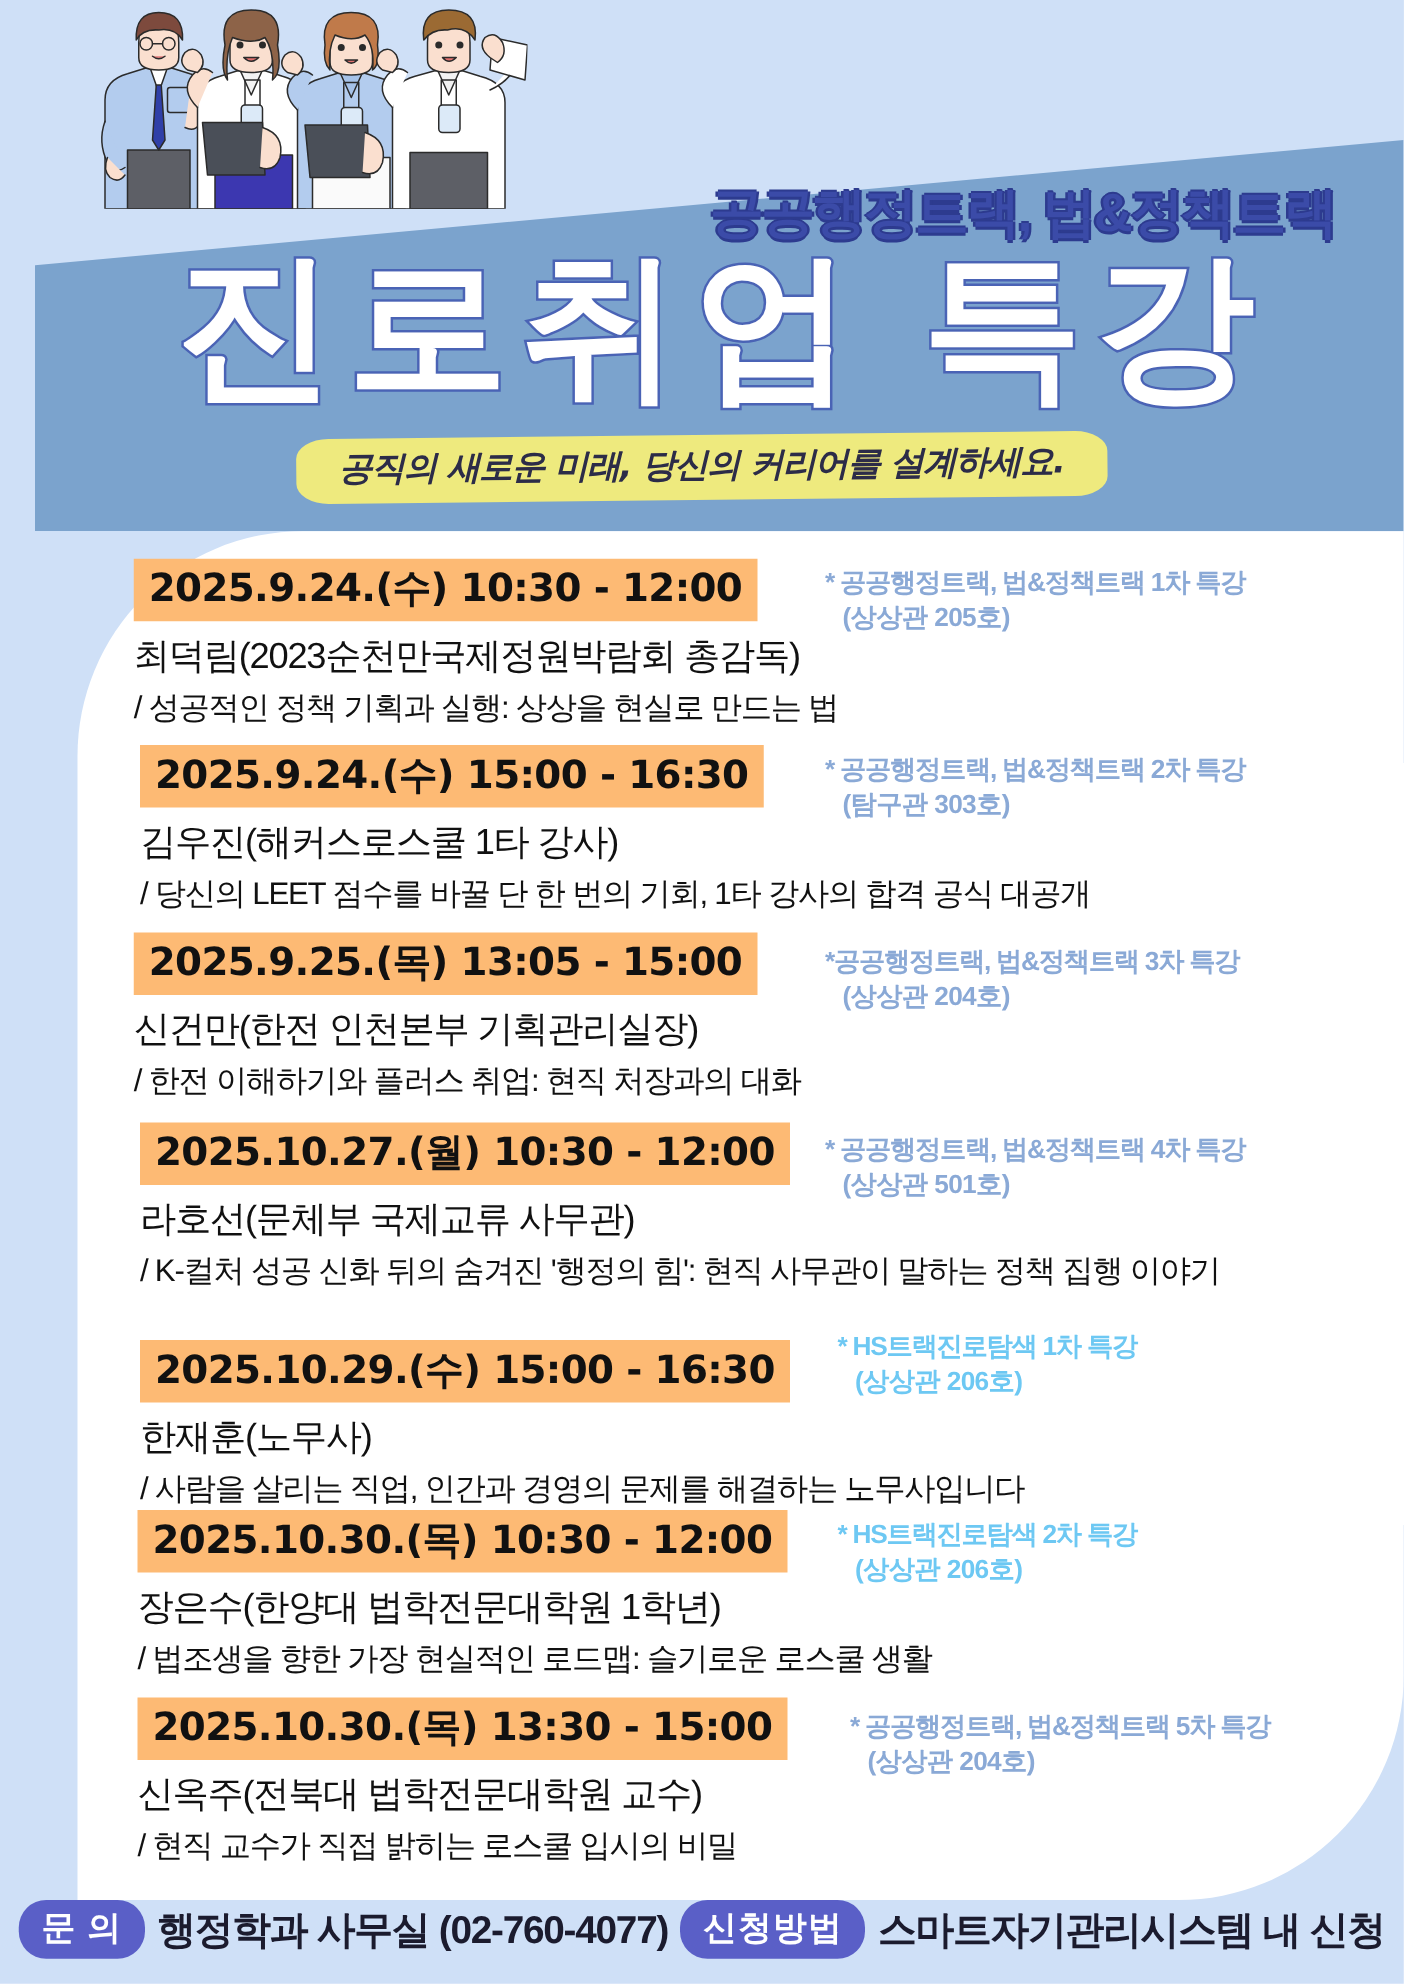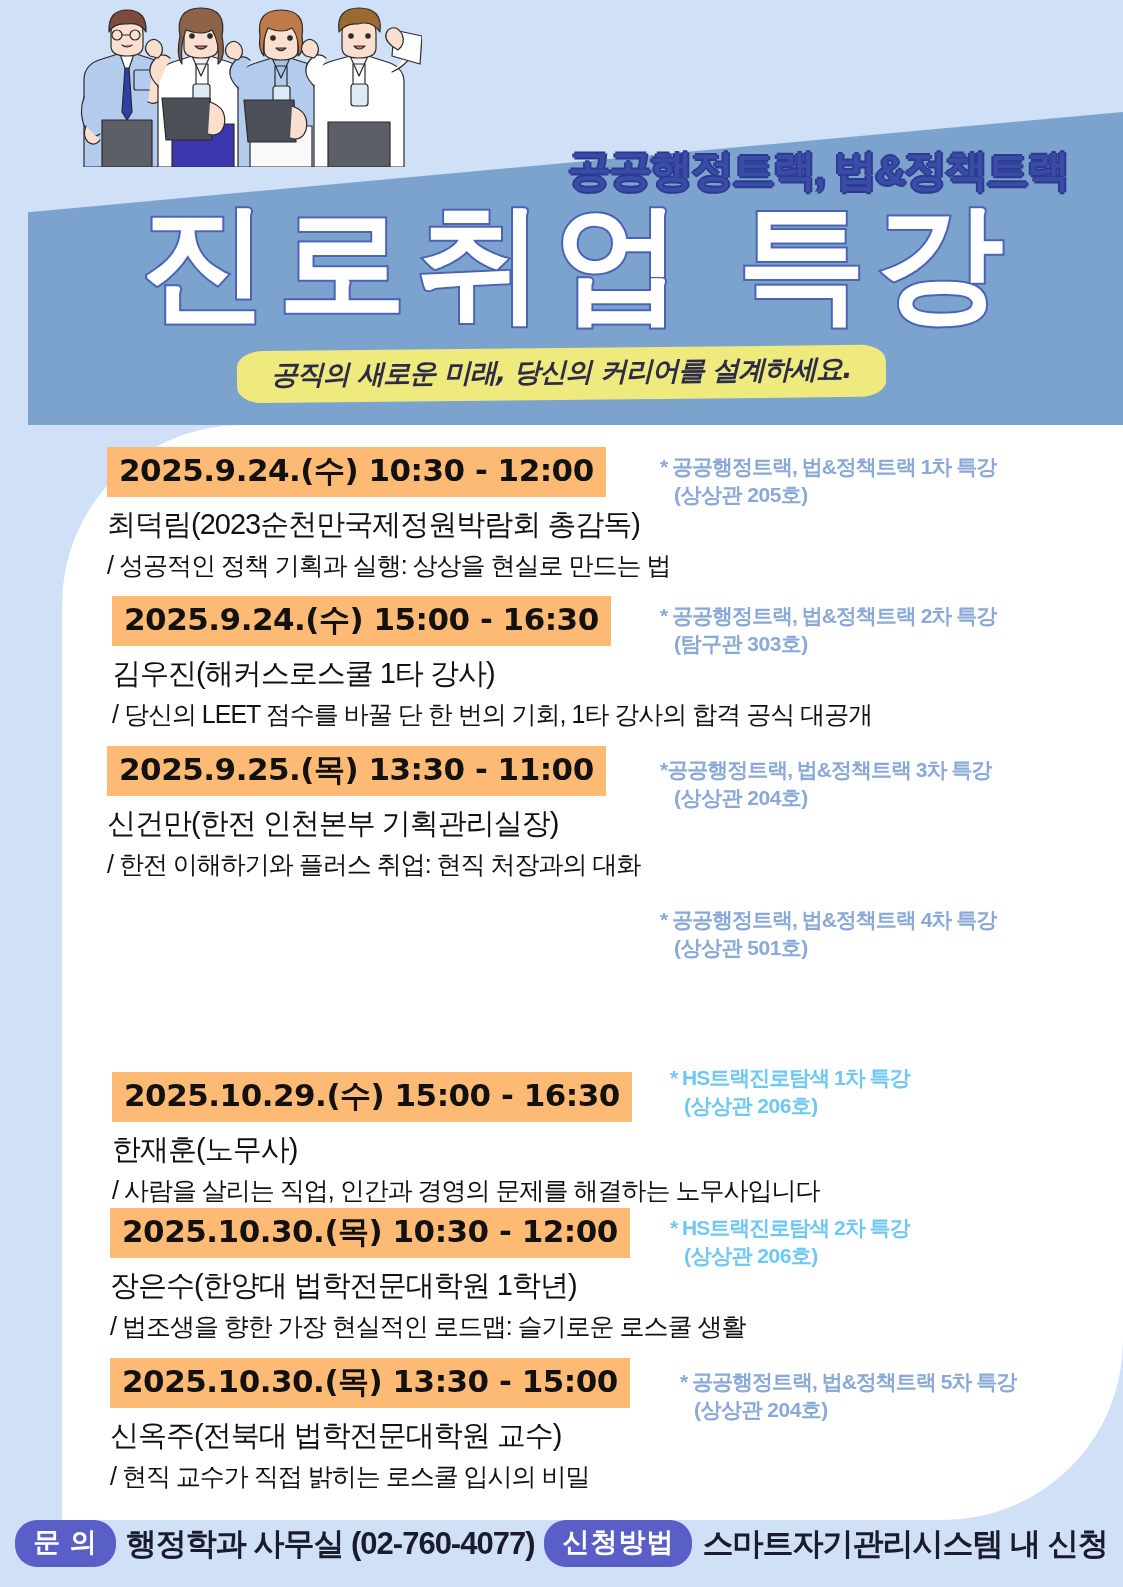--- a/index.html
+++ b/index.html
@@ -259,31 +259,36 @@
         <div class="topic">/ 당신의 LEET 점수를 바꿀 단 한 번의 기회, 1타 강사의 합격 공식 대공개</div>
       </div>
       <div class="session-right" style="left:598px; top:12px;">
         <div class="track-line c-steel">* 공공행정트랙, 법&amp;정책트랙 2차 특강</div>
         <div class="track-room c-steel">(탐구관 303호)</div>
       </div>
     </div>
 
     <div class="session" style="height:150px;">
       <div class="session-left" style="left:45px; top:4px;">
-        <span class="date-badge">2025.9.25.(목) 13:30 - 11:00</span>
+        <span class="date-badge">2025.9.25.(목) 13:05 - 15:00</span>
         <div class="speaker">신건만(한전 인천본부 기획관리실장)</div>
         <div class="topic">/ 한전 이해하기와 플러스 취업: 현직 처장과의 대화</div>
       </div>
       <div class="session-right" style="left:598px; top:14px;">
         <div class="track-line c-steel">*공공행정트랙, 법&amp;정책트랙 3차 특강</div>
         <div class="track-room c-steel">(상상관 204호)</div>
       </div>
     </div>
 
     <div class="session" style="height:160px;">
+      <div class="session-left" style="left:50px; top:6px; width:960px;">
+        <span class="date-badge">2025.10.27.(월) 10:30 - 12:00</span>
+        <div class="speaker">라호선(문체부 국제교류 사무관)</div>
+        <div class="topic">/ K-컬처 성공 신화 뒤의 숨겨진 '행정의 힘': 현직 사무관이 말하는 정책 집행 이야기</div>
+      </div>
       <div class="session-right" style="left:598px; top:14px;">
         <div class="track-line c-steel">* 공공행정트랙, 법&amp;정책트랙 4차 특강</div>
         <div class="track-room c-steel">(상상관 501호)</div>
       </div>
     </div>
 
     <div class="session" style="height:150px;">
       <div class="session-left" style="left:50px; top:20px;">
         <span class="date-badge">2025.10.29.(수) 15:00 - 16:30</span>
         <div class="speaker">한재훈(노무사)</div>

